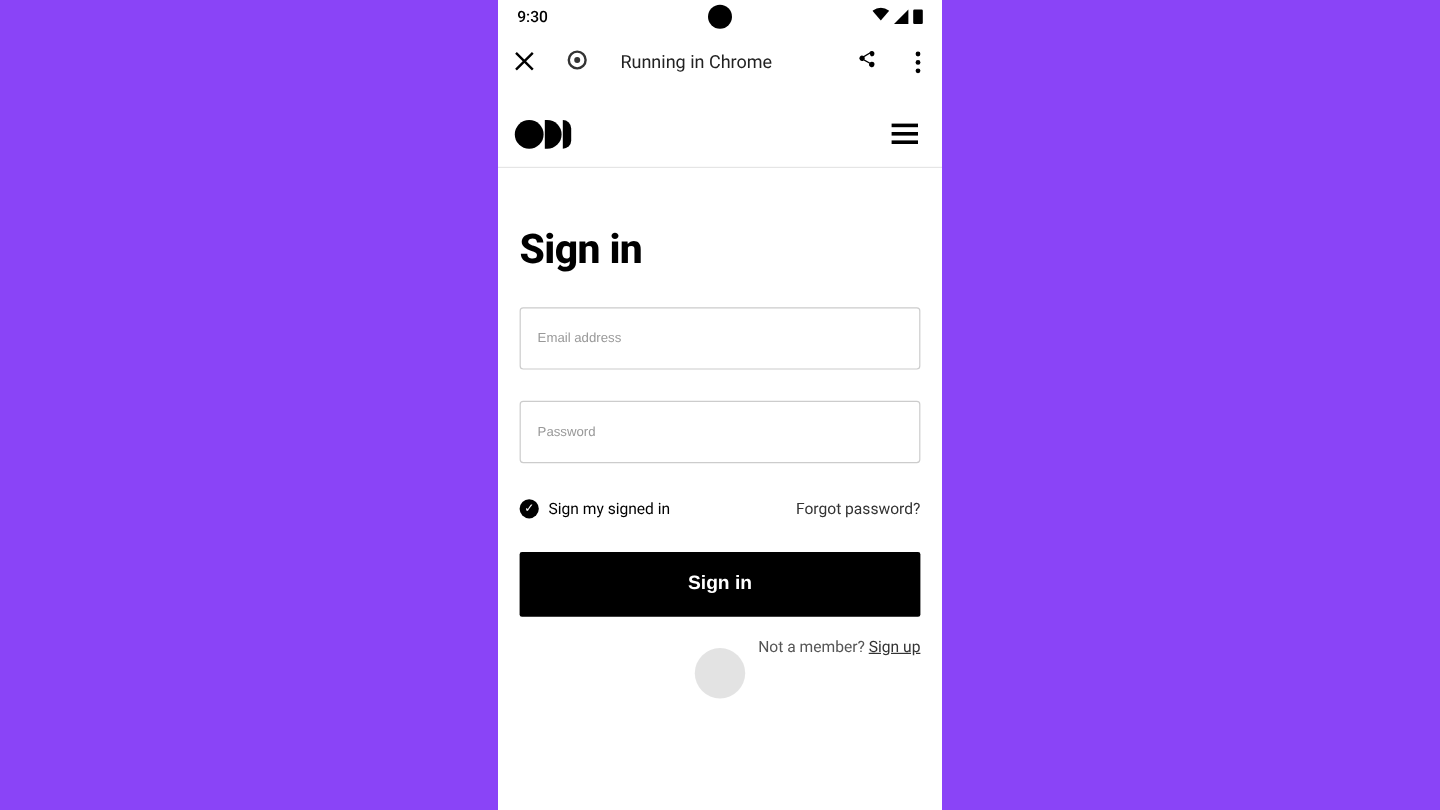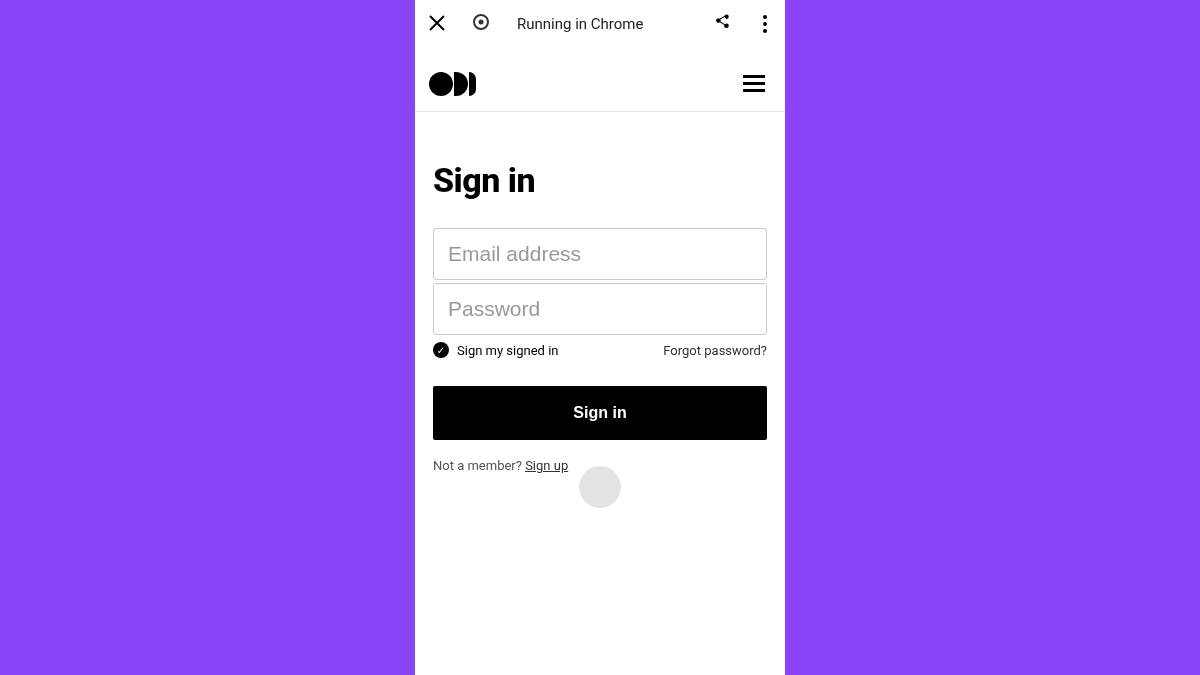--- a/index.html
+++ b/index.html
@@ -95,23 +95,23 @@
       color: #000;
       margin-bottom: 28px;
       letter-spacing: -0.5px;
     }
     .input {
       width: 100%;
       height: 52px;
       border: 1px solid #ccc;
       border-radius: 3px;
       padding: 0 14px;
-      font-size: 21px;
+      font-size: 11px;
       color: #333;
-      margin-bottom: 3px;
+      margin-bottom: 26px;
       outline: none;
     }
     .input::placeholder { color: #999; }
     .row {
       display: flex;
       justify-content: space-between;
       align-items: center;
       margin-top: 4px;
       margin-bottom: 28px;
       font-size: 13px;
@@ -126,21 +126,21 @@
       height: 54px;
       background: #000;
       color: #fff;
       border: none;
       font-size: 16px;
       font-weight: 600;
       cursor: pointer;
       border-radius: 2px;
     }
     .signup-row {
-      text-align: left;
+      text-align: right;
       margin-top: 18px;
       font-size: 13px;
       color: #555;
       position: relative;
     }
     .signup-link { text-decoration: underline; cursor:pointer; color:#333;}
     .touch-indicator {
       position: absolute;
       width: 42px;
       height: 42px;
@@ -150,20 +150,35 @@
       top: 8px;
       transform: translateX(-50%);
       pointer-events: none;
     }
   </style>
 </head>
 <body>
 
 <div class="phone">
 
+  <div class="status-bar">
+    <span class="status-time">9:30</span>
+    <div class="status-center">
+        <div class="notch"></div>
+      </div>
+    <div class="status-right">
+      <span>
+        <svg width="14" height="12" viewBox="0 0 14 12">
+            <path d="M7 11 L0 3 Q7 -2 14 3 Z" fill="#000"></path>
+          </svg>
+      </span>
+      <span class="signal-tri"></span>
+      <span class="battery-icon"></span>
+    </div>
+  </div>
 
   <div class="chrome-bar">
     <span class="close-x">
       <svg width="16" height="16" viewBox="0 0 16 16">
           <path d="M1 1 L15 15 M15 1 L1 15" stroke="#000" stroke-width="2"></path>
         </svg>
     </span>
     <span><span class="chrome-logo"></span></span>
     <span class="chrome-title">Running in Chrome</span>
     <span class="share-icon">

